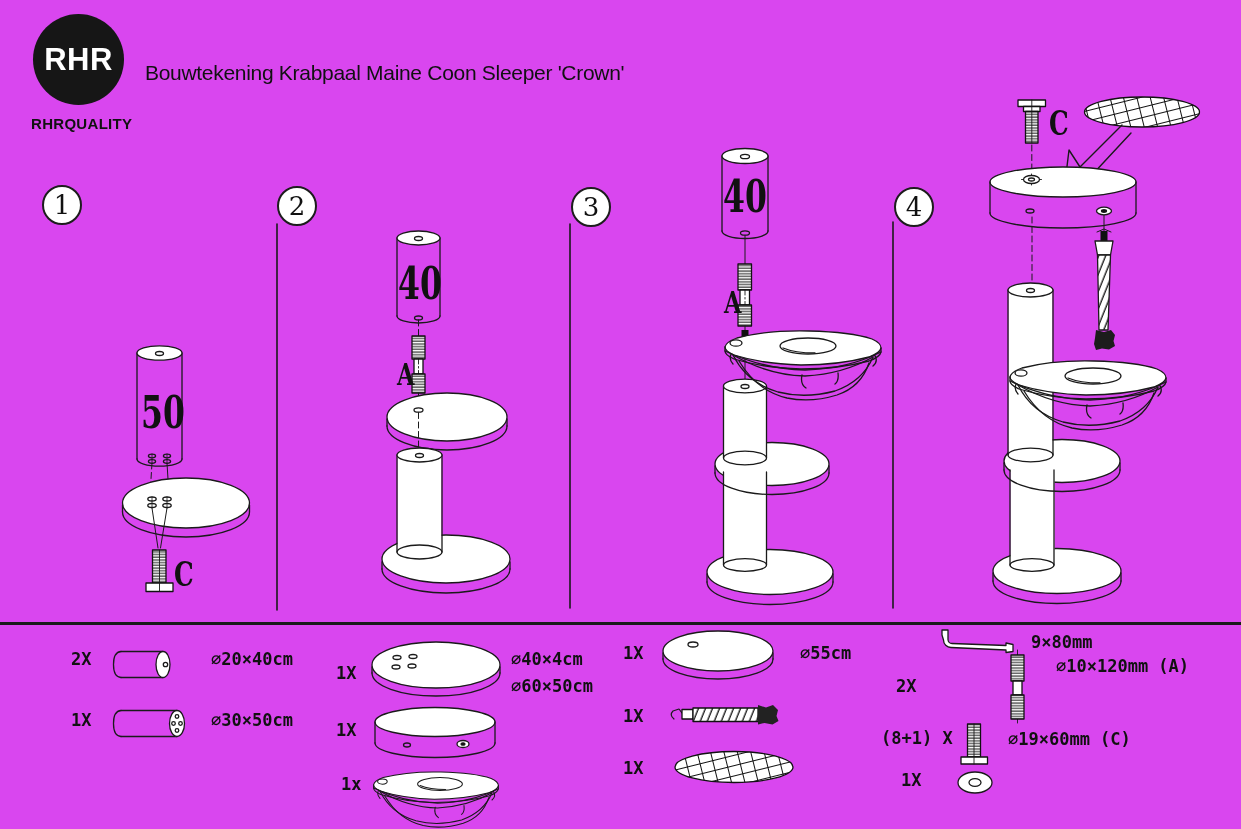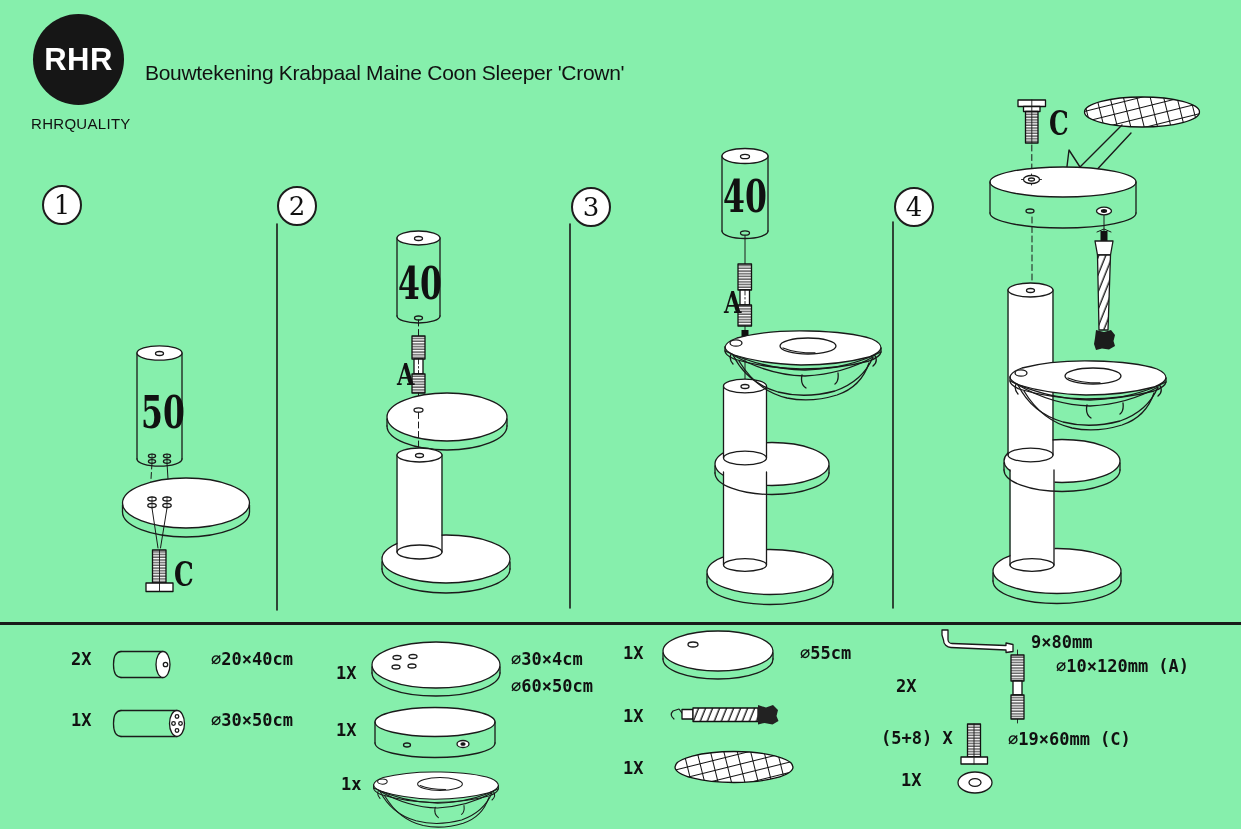--- a/index.html
+++ b/index.html
@@ -1,30 +1,30 @@
 <!DOCTYPE html>
 <html><head>
 <meta charset="utf-8">
 <style>
   html,body{margin:0;padding:0;background:#fff}
-  #canvas{position:relative;width:1241px;height:829px;background:#86efac;overflow:hidden;
+  #canvas{position:relative;width:1241px;height:829px;background:#d946ef;overflow:hidden;
           font-family:"Liberation Sans",sans-serif;color:#111}
   #artwork{position:absolute;left:0;top:0}
   .t{position:absolute;font-family:"DejaVu Sans Mono",monospace;font-weight:700;font-size:17px;
      color:#111;white-space:nowrap;line-height:1.1}
   .cad{position:absolute;font-family:"DejaVu Serif",serif;color:#111;line-height:1;
        transform-origin:0 0;white-space:nowrap;font-weight:600}
   .circle{position:absolute;width:36px;height:36px;border:2px solid #1d1d1d;border-radius:50%;
           background:#fff;display:flex;align-items:center;justify-content:center;
           font-family:"DejaVu Serif",serif;font-size:26px;color:#111;z-index:3}
   .logo{position:absolute;left:33px;top:14px;width:91px;height:91px;background:#161616;
         border-radius:50%;display:flex;align-items:center;justify-content:center;z-index:2}
   .logo span{color:#fff;font-weight:700;font-size:31px;letter-spacing:.5px;
              font-family:"Liberation Sans",sans-serif}
-  .brand{position:absolute;left:31px;top:115px;font-weight:400;font-size:15px;
+  .brand{position:absolute;left:31px;top:115px;font-weight:700;font-size:15px;
          letter-spacing:.3px}
   .title{position:absolute;left:145px;top:61px;font-size:21px;letter-spacing:-.3px}
 </style>
 </head>
 <body>
 
 <div id="canvas">
 
   <svg id="artwork" width="1241" height="829" viewBox="0 0 1241 829">
     <defs>
@@ -298,30 +298,30 @@
   <span class="cad" style="left:723px;top:174px;font-size:45px;transform:scale(.7,1)">40</span>
   <span class="cad" style="left:724px;top:288px;font-size:30px;transform:scale(.75,1)">A</span>
   <span class="cad" style="left:1049px;top:107px;font-size:33px;transform:scale(.75,1)">C</span>
 
   <span class="t" style="left:71px;top:650px">2X</span>
   <span class="t" style="left:211px;top:650px">∅20×40cm</span>
   <span class="t" style="left:71px;top:711px">1X</span>
   <span class="t" style="left:211px;top:711px">∅30×50cm</span>
 
   <span class="t" style="left:336px;top:664px">1X</span>
-  <span class="t" style="left:511px;top:650px">∅30×4cm</span>
+  <span class="t" style="left:511px;top:650px">∅40×4cm</span>
   <span class="t" style="left:336px;top:721px">1X</span>
   <span class="t" style="left:511px;top:677px">∅60×50cm</span>
   <span class="t" style="left:341px;top:775px">1x</span>
 
   <span class="t" style="left:623px;top:644px">1X</span>
   <span class="t" style="left:800px;top:644px">∅55cm</span>
   <span class="t" style="left:623px;top:707px">1X</span>
   <span class="t" style="left:623px;top:759px">1X</span>
 
   <span class="t" style="left:1031px;top:633px">9×80mm</span>
   <span class="t" style="left:896px;top:677px">2X</span>
   <span class="t" style="left:1056px;top:657px">∅10×120mm (A)</span>
-  <span class="t" style="left:881px;top:729px">(5+8) X</span>
+  <span class="t" style="left:881px;top:729px">(8+1) X</span>
   <span class="t" style="left:1008px;top:730px">∅19×60mm (C)</span>
   <span class="t" style="left:901px;top:771px">1X</span>
 
 </div>
 
 </body></html>

